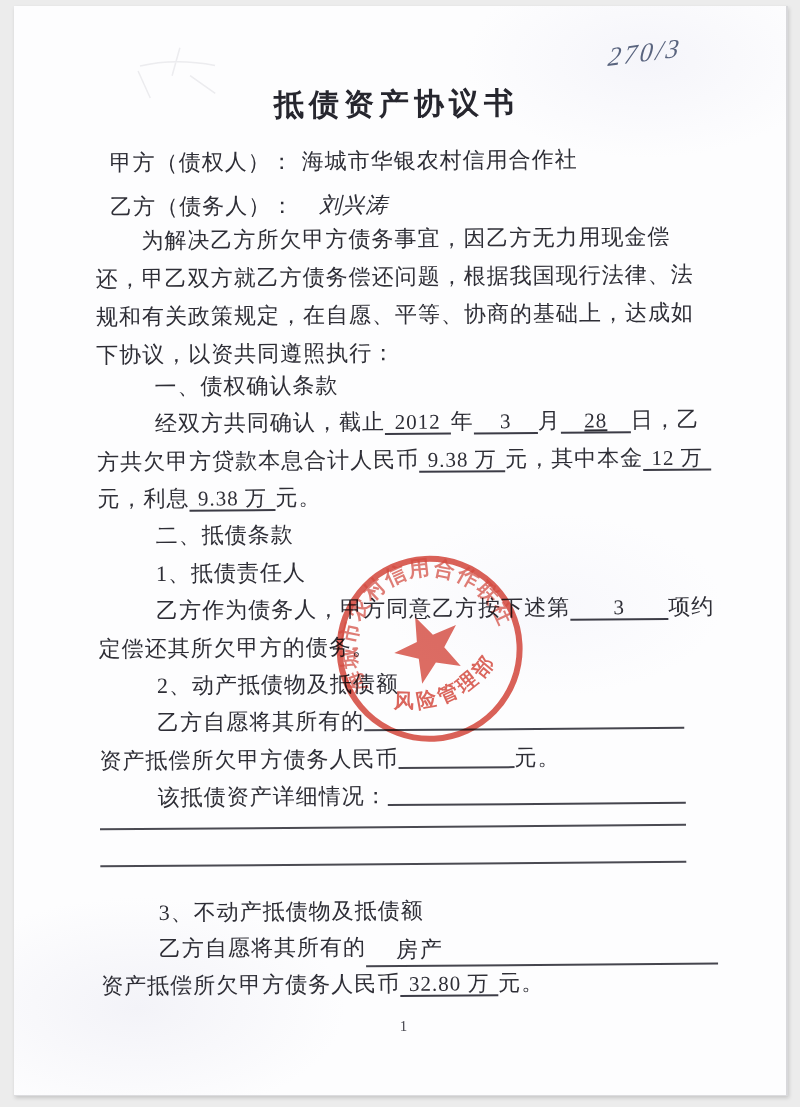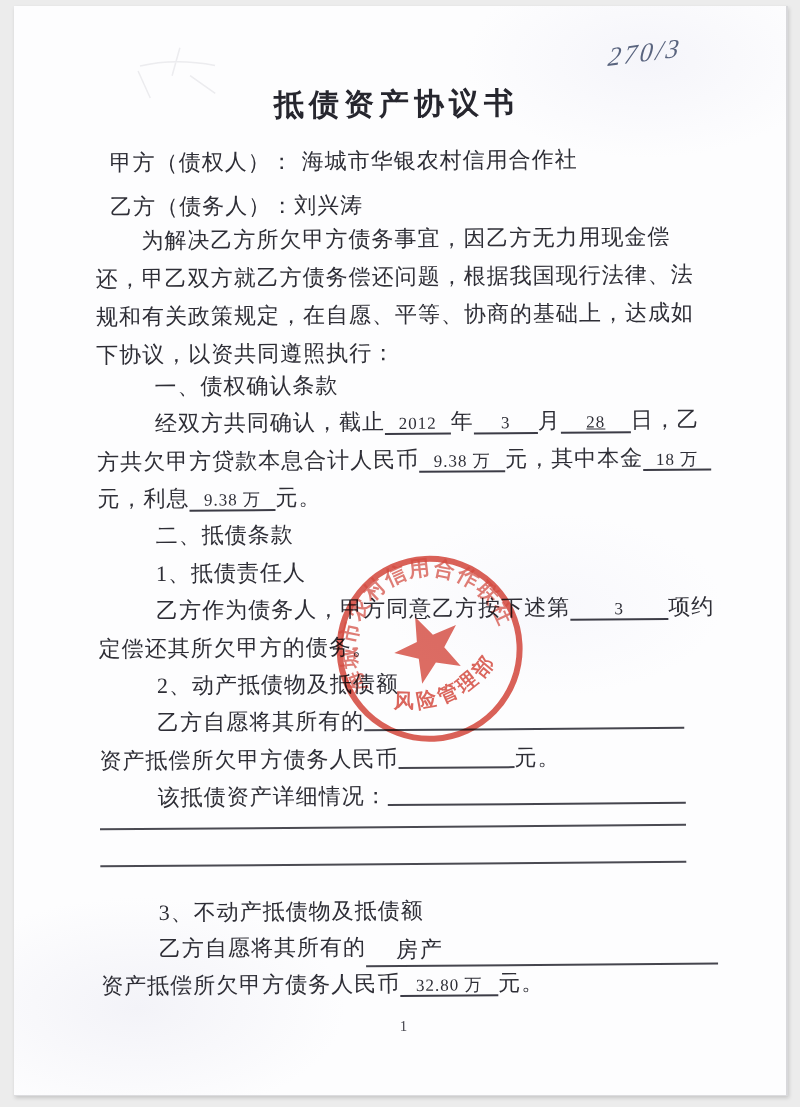--- a/index.html
+++ b/index.html
@@ -24,21 +24,21 @@
     position:absolute;white-space:nowrap;
     font-size:22px;letter-spacing:1px;color:#2e2e36;
   }
   .doc-title{
     position:absolute;left:0;width:100%;text-align:center;
     font-size:30px;font-weight:bold;letter-spacing:5px;color:#26262e;
   }
   .fill{
     display:inline-block;border-bottom:2px solid #3c3c46;
     padding:0 6px;text-align:center;line-height:1.05;
-    font-size:17px;letter-spacing:1px;
+    font-size:21px;letter-spacing:1px;
   }
   .blank{
     display:inline-block;height:22px;vertical-align:-3px;
     border-bottom:2px solid #45454e;
   }
   .rule{
     position:absolute;height:0;border-bottom:2px solid #4a4a52;
   }
   .page-num{
     position:absolute;left:0;width:100%;text-align:center;
@@ -80,35 +80,35 @@
     </svg>
 
     <div class="hand-mark">270/3</div>
 
     <div class="doc-title" style="top:78px;">抵债资产协议书</div>
 
     <div class="line" style="left:99px;top:140px;">
       <span>甲方（债权人）：</span><span style="margin-left:8px;">海城市华银农村信用合作社</span>
     </div>
     <div class="line" style="left:99px;top:184px;">
-      <span>乙方（债务人）：</span><span style="margin-left:0;">刘兴涛</span>
+      <span>乙方（债务人）：</span><span style="margin-left:25px;font-style:italic;">刘兴涛</span>
     </div>
 
     <div class="line" style="left:84px;top:218px;">　　为解决乙方所欠甲方债务事宜，因乙方无力用现金偿</div>
     <div class="line" style="left:84px;top:256px;">还，甲乙双方就乙方债务偿还问题，根据我国现行法律、法</div>
     <div class="line" style="left:84px;top:294px;">规和有关政策规定，在自愿、平等、协商的基础上，达成如</div>
     <div class="line" style="left:84px;top:332px;">下协议，以资共同遵照执行：</div>
 
     <div class="line" style="left:142px;top:364px;">一、债权确认条款</div>
 
     <div class="line" style="left:142px;top:401px;">
       <span>经双方共同确认，截止</span><span class="fill w-year">2012</span><span>年</span><span class="fill w-month">3</span><span>月</span><span class="fill w-day">28</span><span>日，乙</span>
     </div>
     <div class="line" style="left:84px;top:439px;">
-      <span>方共欠甲方贷款本息合计人民币</span><span class="fill w-total">9.38 万</span><span>元，其中本金</span><span class="fill w-principal">18 万</span>
+      <span>方共欠甲方贷款本息合计人民币</span><span class="fill w-total">9.38 万</span><span>元，其中本金</span><span class="fill w-principal">12 万</span>
     </div>
     <div class="line" style="left:84px;top:476px;">
       <span>元，利息</span><span class="fill w-total">9.38 万</span><span>元。</span>
     </div>
 
     <div class="line" style="left:142px;top:513px;">二、抵债条款</div>
     <div class="line" style="left:142px;top:551px;">1、抵债责任人</div>
     <div class="line" style="left:142px;top:588px;">
       <span>乙方作为债务人，甲方同意乙方按下述第</span><span class="fill w-opt">3</span><span>项约</span>
     </div>

